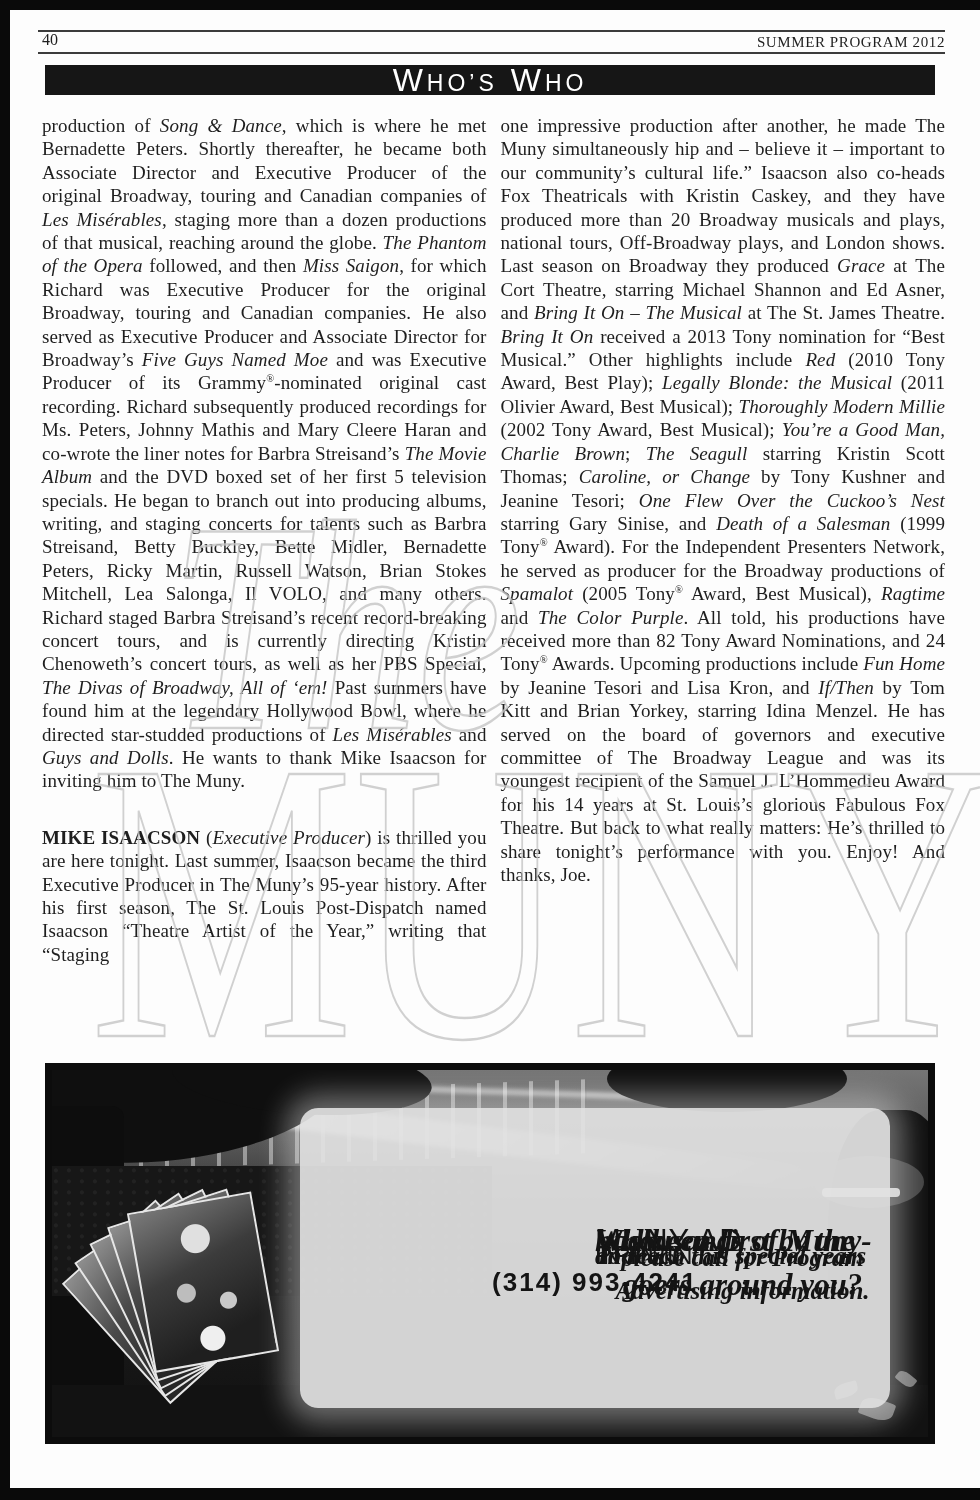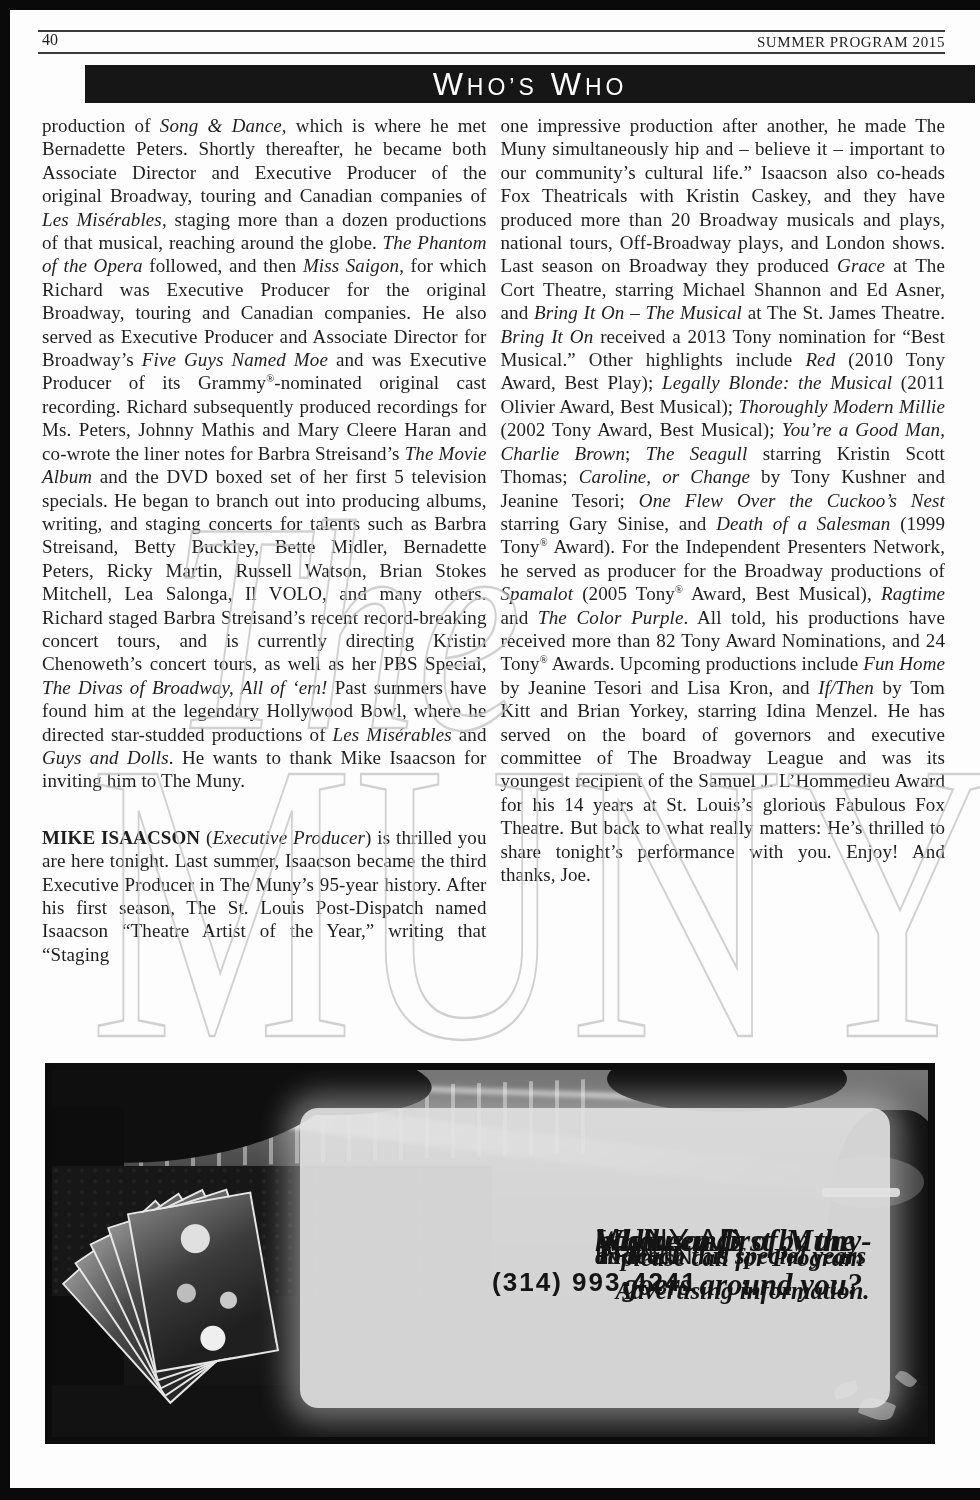--- a/index.html
+++ b/index.html
@@ -10,22 +10,22 @@
   .bar-top{position:absolute;left:0;top:0;width:980px;height:10px;background:#0a0a0a;}
   .bar-left{position:absolute;left:0;top:0;width:10px;height:1500px;background:#0a0a0a;}
   .bar-bottom{position:absolute;left:0;top:1488px;width:980px;height:12px;background:#0a0a0a;}
 
   
   .rule{position:absolute;left:38px;width:907px;height:2px;background:#3c3c3c;}
   .rule1{top:30px;} .rule2{top:52px;}
   .pageno{position:absolute;left:42px;top:31px;font-size:16px;}
   .hdr-right{position:absolute;right:35px;top:34px;font-size:15px;letter-spacing:0.6px;}
 
-  .banner{position:absolute;left:45px;top:65px;width:890px;height:38px;background:#161616;
-          display:flex;align-items:center;justify-content:center;margin-left:40px;}
+  .banner{position:absolute;left:45px;top:65px;width:890px;height:30px;background:#161616;
+          display:flex;align-items:center;justify-content:center;}
   .banner .t{font-family:"Liberation Sans",sans-serif;color:#ffffff;font-size:32px;
              letter-spacing:4px;line-height:1;}
   .banner .t .sc{font-size:23px;}
 
   
   .columns{position:absolute;left:42px;top:114px;width:903px;display:flex;gap:14px;z-index:1;}
   .col{width:446px;}
   .col p{margin:0;font-size:19px;line-height:23.4px;text-align:justify;letter-spacing:0.1px;}
   .col p + p{margin-top:33px;}
   sup{font-size:55%;line-height:0;vertical-align:super;}
@@ -96,21 +96,21 @@
 <body>
 
 <div id="page">
 
   <div class="bar-top"></div>
   <div class="bar-left"></div>
   <div class="bar-bottom"></div>
 
   <div class="rule rule1"></div>
   <div class="pageno">40</div>
-  <div class="hdr-right">SUMMER PROGRAM 2015</div>
+  <div class="hdr-right">SUMMER PROGRAM 2012</div>
   <div class="rule rule2"></div>
 
   <div class="banner">
     <span class="t">W<span class="sc">HO’S</span> W<span class="sc">HO</span></span>
   </div>
 
   <div class="columns">
     <div class="col">
       <p>production of <i>Song &amp; Dance</i>, which is where he met Bernadette Peters. Shortly thereafter, he became both Associate Director and Executive Producer of the original Broadway, touring and Canadian companies of <i>Les Misérables</i>, staging more than a dozen productions of that musical, reaching around the globe. <i>The Phantom of the Opera</i> followed, and then <i>Miss Saigon</i>, for which Richard was Executive Producer for the original Broadway, touring and Canadian companies. He also served as Executive Producer and Associate Director for Broadway’s <i>Five Guys Named Moe</i> and was Executive Producer of its Grammy<sup>®</sup>-nominated original cast recording. Richard subsequently produced recordings for Ms. Peters, Johnny Mathis and Mary Cleere Haran and co-wrote the liner notes for Barbra Streisand’s <i>The Movie Album</i> and the DVD boxed set of her first 5 television specials. He began to branch out into producing albums, writing, and staging concerts for talents such as Barbra Streisand, Betty Buckley, Bette Midler, Bernadette Peters, Ricky Martin, Russell Watson, Brian Stokes Mitchell, Lea Salonga, Il VOLO, and many others. Richard staged Barbra Streisand’s recent record-breaking concert tours, and is currently directing Kristin Chenoweth’s concert tours, as well as her PBS Special, <i>The Divas of Broadway, All of ‘em!</i> Past summers have found him at the legendary Hollywood Bowl, where he directed star-studded productions of <i>Les Misérables</i> and <i>Guys and Dolls</i>. He wants to thank Mike Isaacson for inviting him to The Muny.</p>
       <p><b>MIKE ISAACSON</b> (<i>Executive Producer</i>) is thrilled you are here tonight. Last summer, Isaacson became the third Executive Producer in The Muny’s 95-year history.  After his first season, The St. Louis Post-Dispatch named Isaacson “Theatre Artist of the Year,” writing that “Staging</p>

